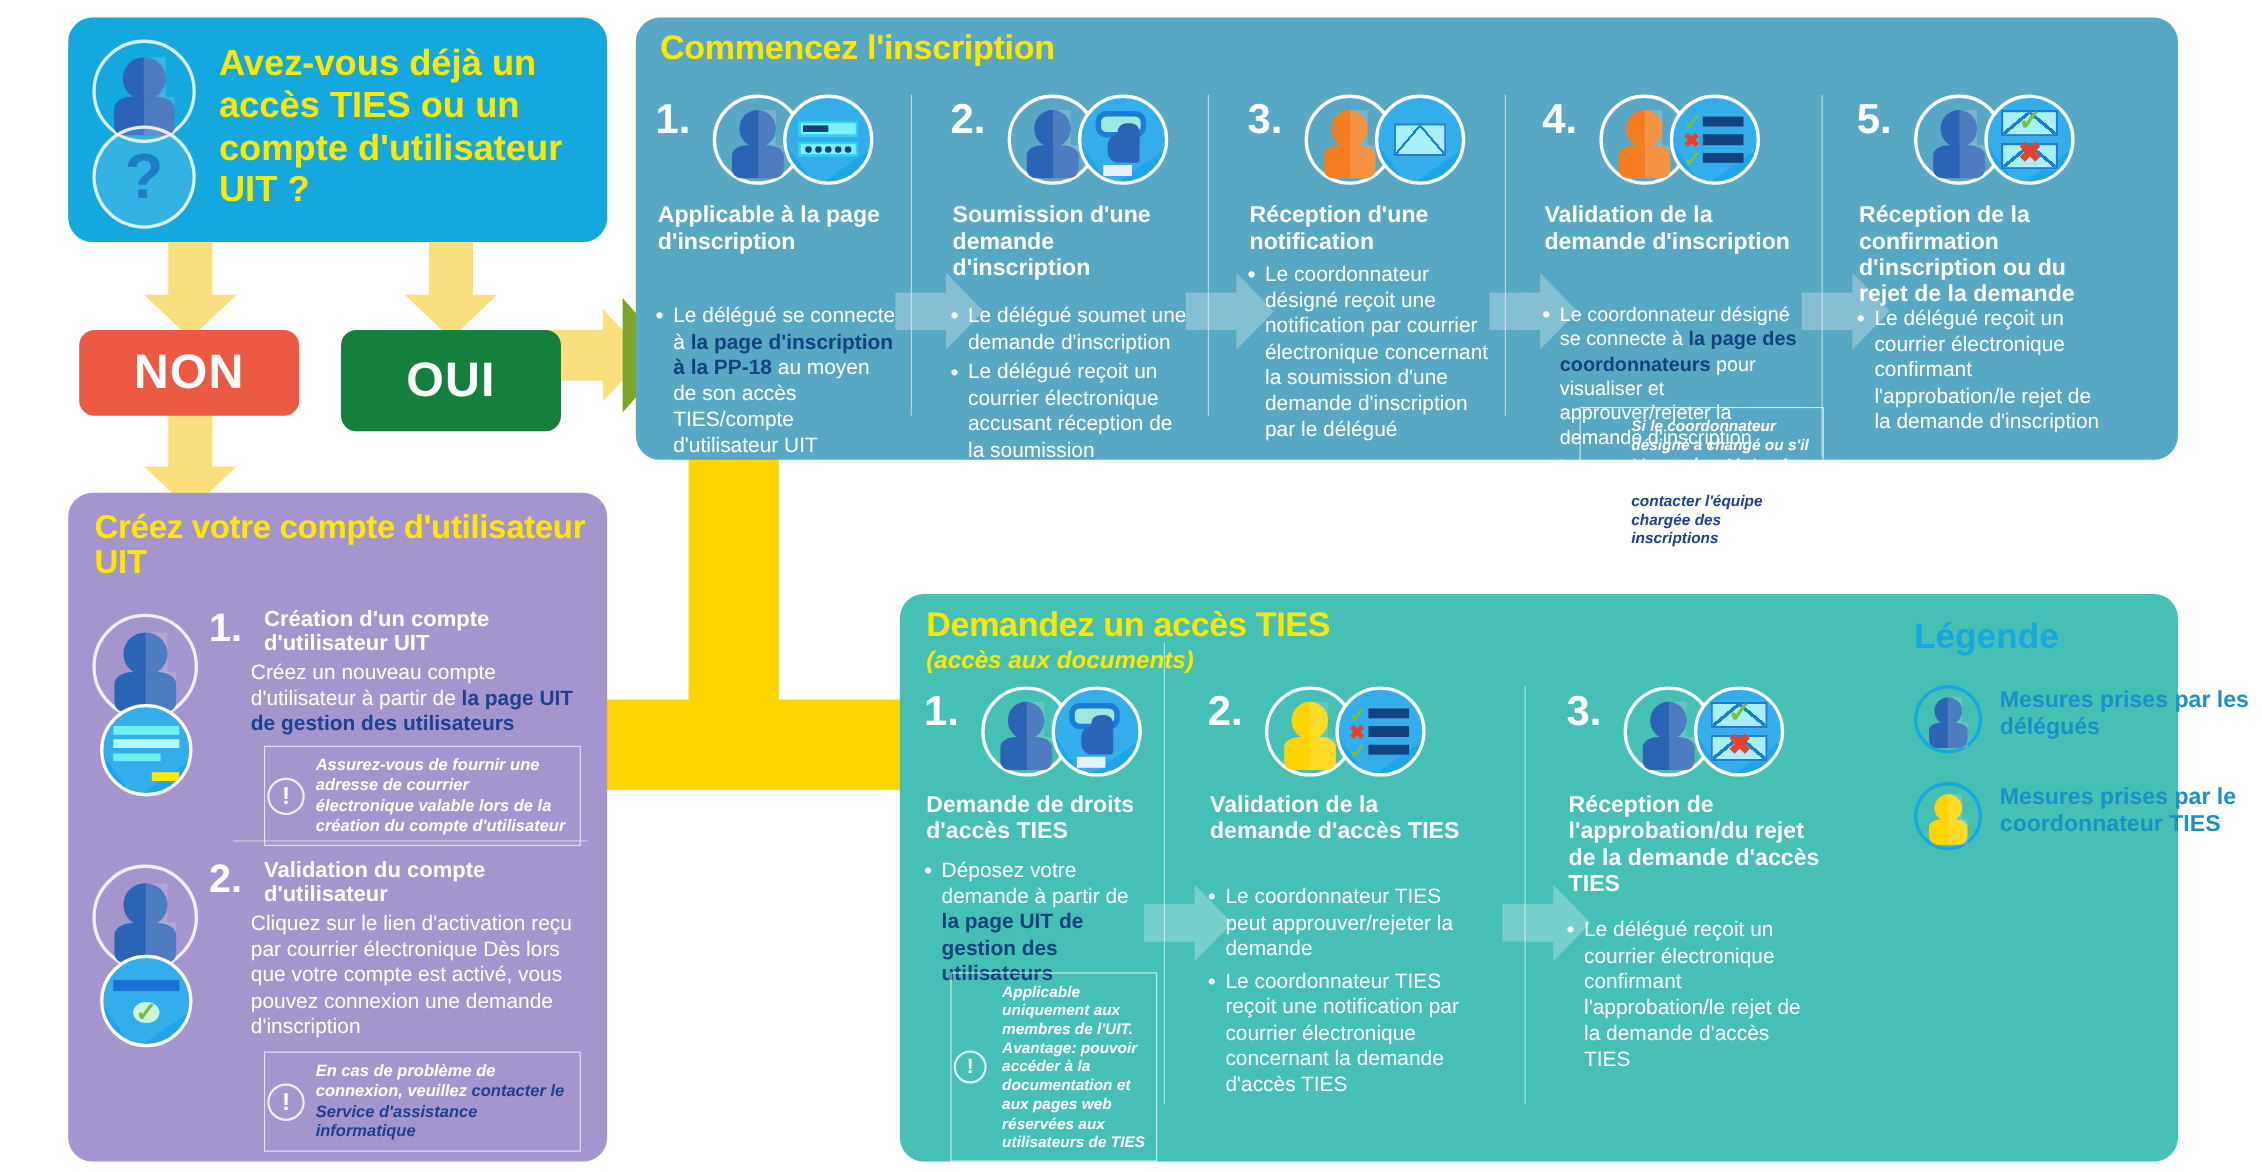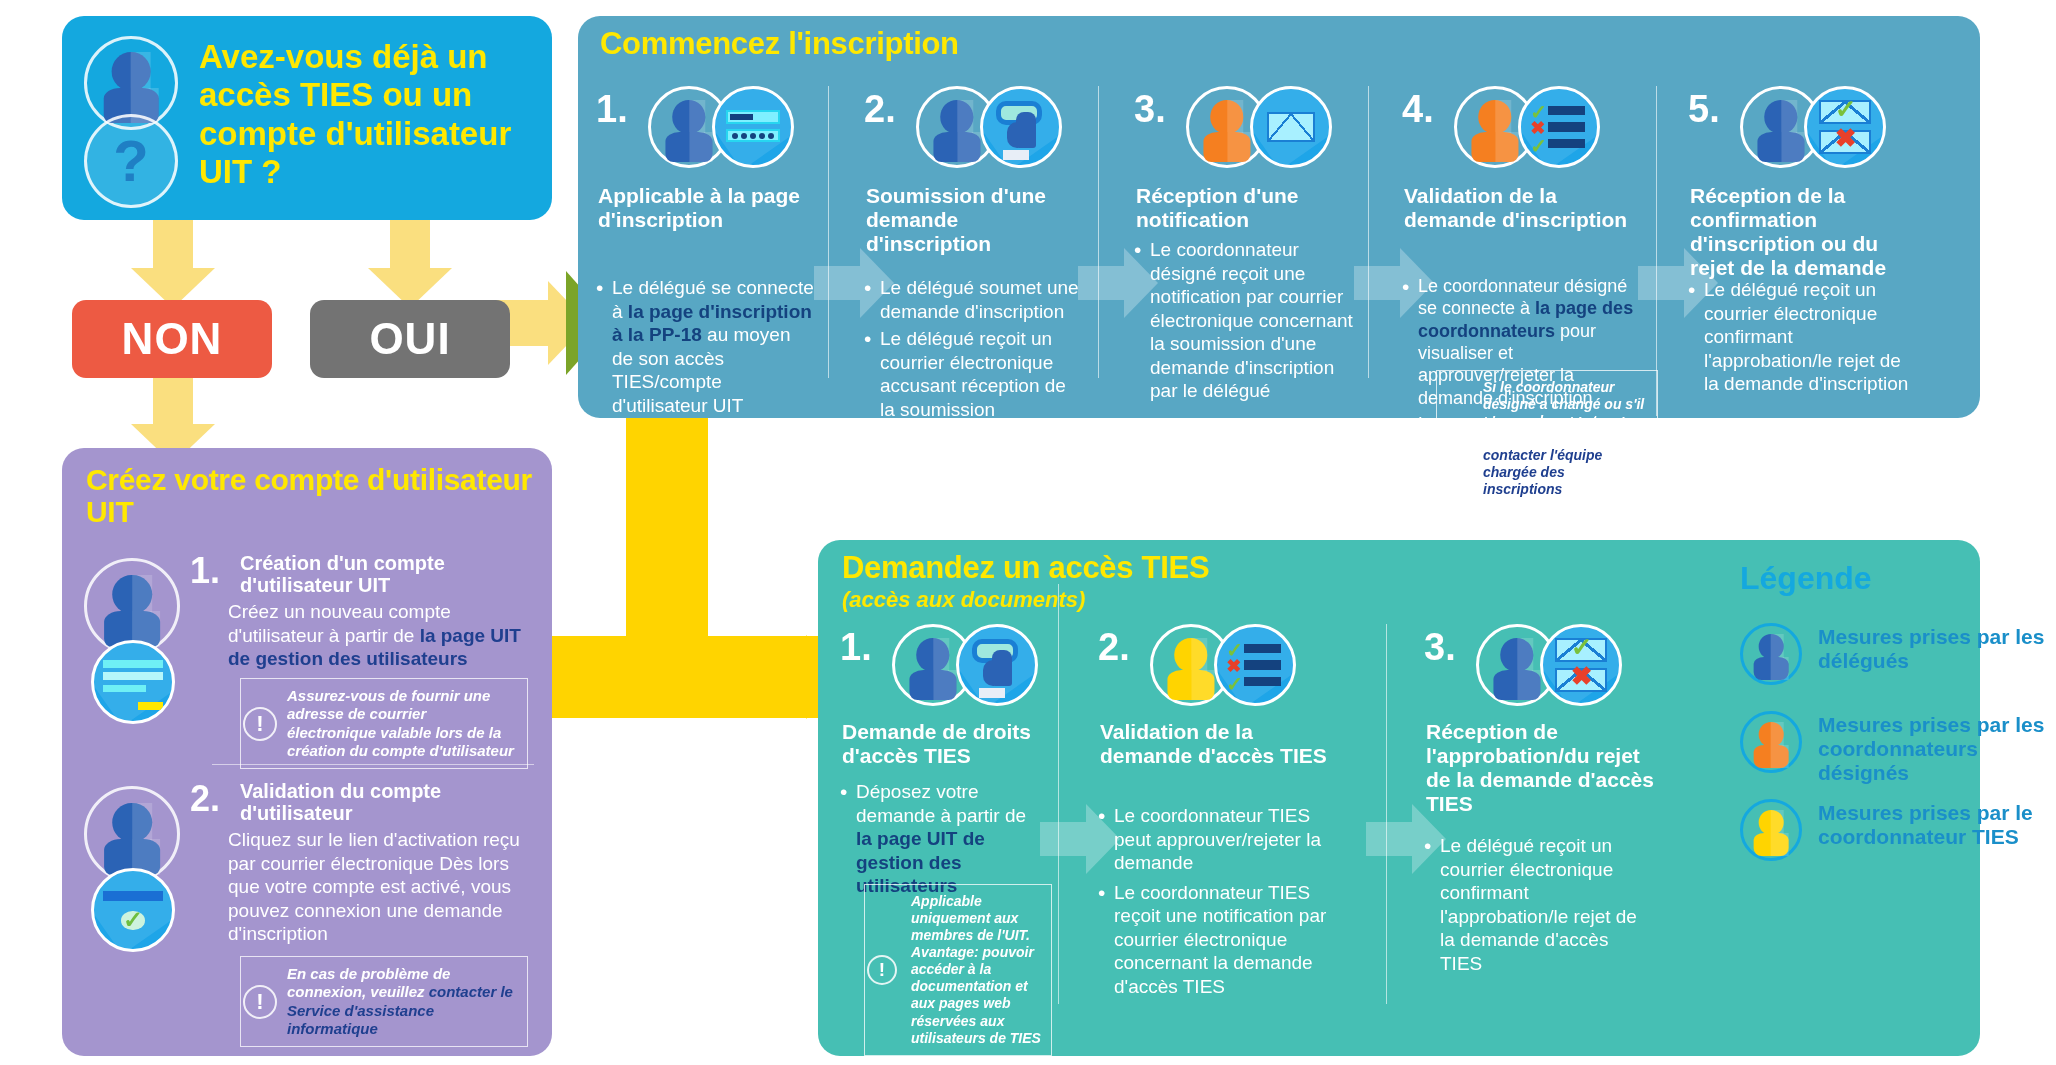--- a/index.html
+++ b/index.html
@@ -59,21 +59,21 @@
     background: rgba(255,255,255,.16);
   }
 
   
   .choice {
     position: absolute; border-radius: 14px; color:#fff;
     font-weight: bold; font-size: 44px; letter-spacing: 1px;
     display:flex; align-items:center; justify-content:center;
   }
   #btn-non { left: 72px;  top: 300px; width: 200px; height: 78px; background:#ed5a43; }
-  #btn-oui { left: 310px; top: 300px; width: 200px; height: 78px; background:#737373; }
+  #btn-oui { left: 310px; top: 300px; width: 200px; height: 92px; background:#15803d; }
 
   
   .arrow-shaft { position:absolute; background:#fadf7f; }
   .arrow-head-down {
     position:absolute; width:0; height:0;
     border-left: 42px solid transparent; border-right: 42px solid transparent;
     border-top: 40px solid #fadf7f;
   }
   .arrow-head-right {
     position:absolute; width:0; height:0;
@@ -711,33 +711,20 @@
               <div class="sh"></div>
             </div>
           <div class="body" style="background:#2b63b5;">
               <div class="sh"></div>
             </div>
         </div>
       </div>
       <div class="ltext">Mesures prises par les délégués</div>
     </div>
 
-    <div class="lrow">
-      <div class="lic">
-        <div class="person">
-          <div class="head" style="background:#f57f20;">
-              <div class="sh"></div>
-            </div>
-          <div class="body" style="background:#f57f20;">
-              <div class="sh"></div>
-            </div>
-        </div>
-      </div>
-      <div class="ltext">Mesures prises par les coordonnateurs désignés</div>
-    </div>
 
     <div class="lrow">
       <div class="lic">
         <div class="person">
           <div class="head" style="background:#ffd400;">
               <div class="sh"></div>
             </div>
           <div class="body" style="background:#ffd400;">
               <div class="sh"></div>
             </div>

